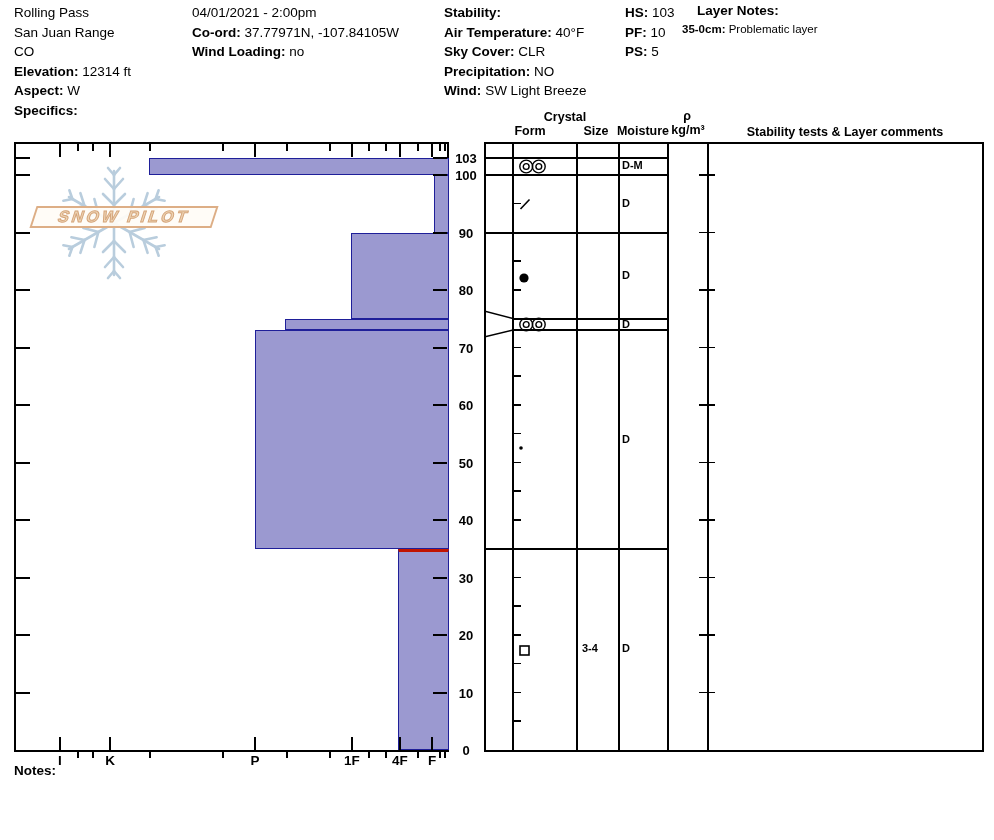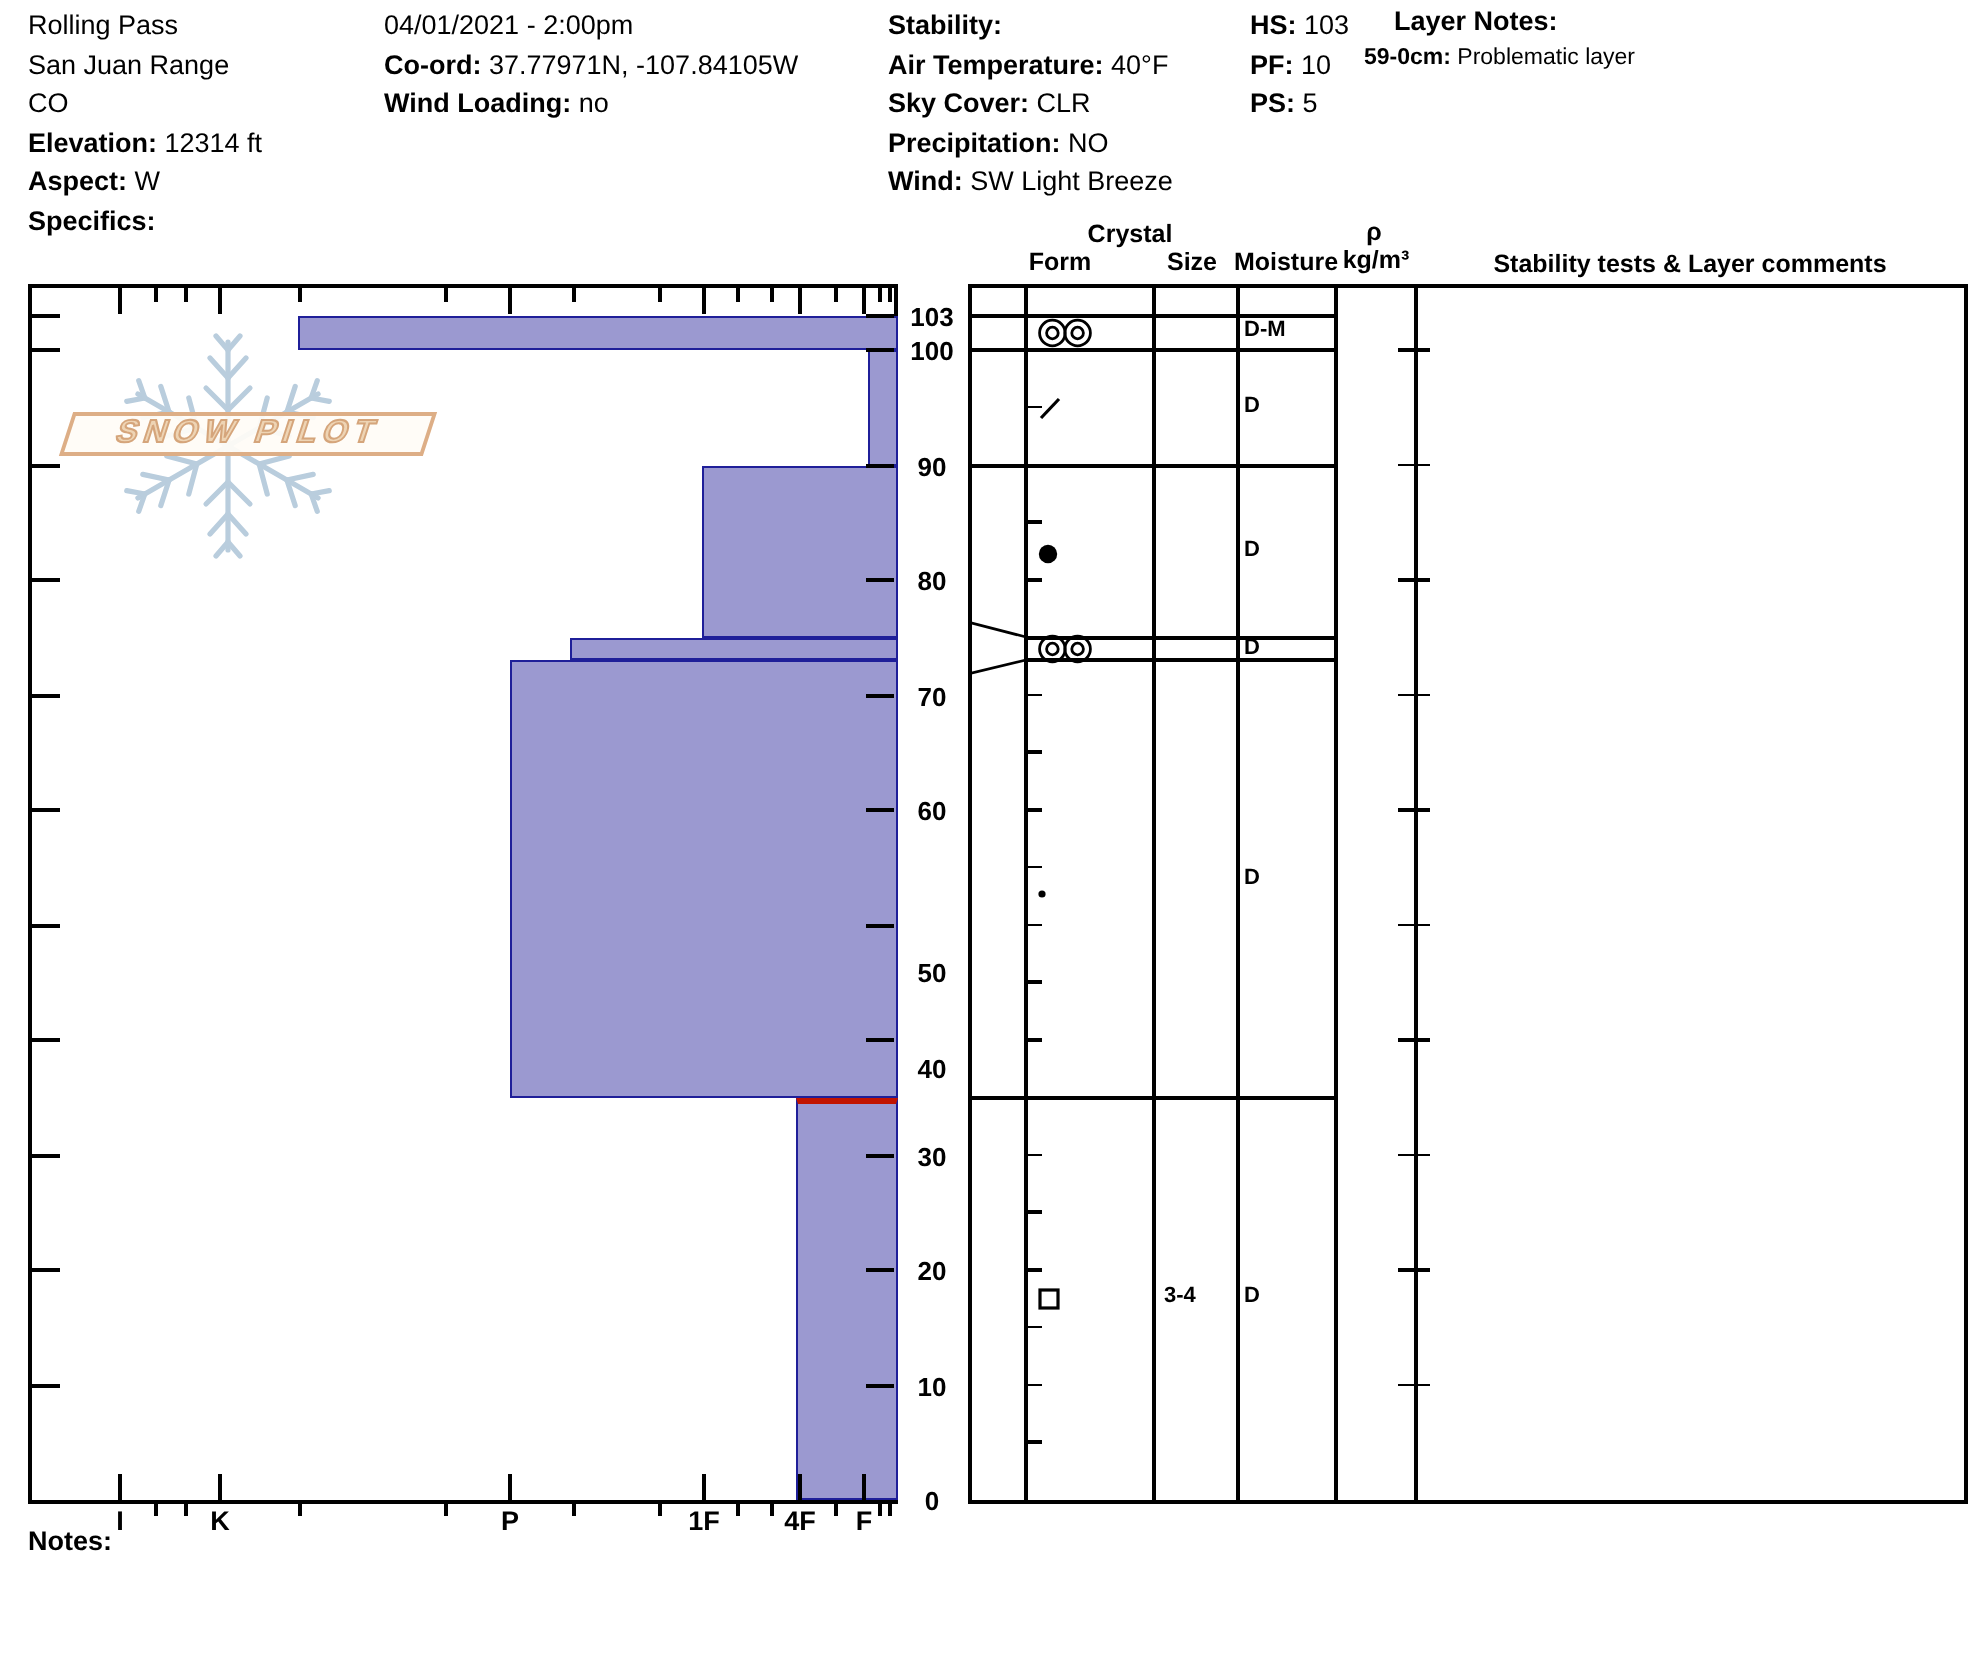--- a/index.html
+++ b/index.html
@@ -73,21 +73,21 @@
         <div><b>Sky Cover:</b> CLR</div>
         <div><b>Precipitation:</b> NO</div>
         <div><b>Wind:</b> SW Light Breeze</div>
       </div>
       <div class="hdrcol" style="left: 625px;">
         <div><b>HS:</b> 103</div>
         <div><b>PF:</b> 10</div>
         <div><b>PS:</b> 5</div>
       </div>
       <div class="lbl" style="left: 697px; top: 3px; font-size: 13.5px;">Layer Notes:</div>
-      <div class="abs" style="left: 682px; top: 23px; font-size: 11.5px; white-space: nowrap;"><b>59-0cm:</b> Problematic layer</div>
+      <div class="abs" style="left: 682px; top: 23px; font-size: 11.5px; white-space: nowrap;"><b>35-0cm:</b> Problematic layer</div>
     </div>
   <div id="chart-block">
       <div class="abs" style="left: 14px; top: 142px; width: 435px; height: 610px; border: 2px solid rgb(0, 0, 0); box-sizing: border-box;"></div>
       <div class="bar" style="left: 149px; top: 157.75px; width: 300px; height: 17.25px; background: rgb(155, 153, 208); border: 1.5px solid rgb(31, 31, 153);"></div>
       <div class="bar" style="left: 434px; top: 175px; width: 15px; height: 57.5px; background: rgb(155, 153, 208); border: 1.5px solid rgb(31, 31, 153);"></div>
       <div class="bar" style="left: 351px; top: 232.5px; width: 98px; height: 86.25px; background: rgb(155, 153, 208); border: 1.5px solid rgb(31, 31, 153);"></div>
       <div class="bar" style="left: 285px; top: 318.75px; width: 164px; height: 11.5px; background: rgb(155, 153, 208); border: 1.5px solid rgb(31, 31, 153);"></div>
       <div class="bar" style="left: 255px; top: 330.25px; width: 194px; height: 218.5px; background: rgb(155, 153, 208); border: 1.5px solid rgb(31, 31, 153);"></div>
       <div class="bar" style="left: 398px; top: 548.75px; width: 51px; height: 201.25px; background: rgb(155, 153, 208); border-width: 3px 1.5px 1.5px; border-style: solid; border-color: rgb(193, 20, 0) rgb(31, 31, 153) rgb(31, 31, 153); border-image: initial;"></div>
       <div class="tick" style="left: 16px; top: 156.75px; width: 14px; height: 2px;"></div>
@@ -145,22 +145,22 @@
       <div class="tick" style="left: 439px; top: 144px; width: 2px; height: 7px;"></div>
       <div class="tick" style="left: 439px; top: 752px; width: 2px; height: 6px;"></div>
       <div class="tick" style="left: 444px; top: 144px; width: 2px; height: 7px;"></div>
       <div class="tick" style="left: 444px; top: 752px; width: 2px; height: 6px;"></div>
       <div class="depthlbl" style="left: 451px; top: 150.75px;">103</div>
       <div class="depthlbl" style="left: 451px; top: 168px;">100</div>
       <div class="depthlbl" style="left: 451px; top: 225.5px; text-align: center;">90</div>
       <div class="depthlbl" style="left: 451px; top: 283px;">80</div>
       <div class="depthlbl" style="left: 451px; top: 340.5px;">70</div>
       <div class="depthlbl" style="left: 451px; top: 398px;">60</div>
-      <div class="depthlbl" style="left: 451px; top: 455.5px; margin-top: 23px;">50</div>
-      <div class="depthlbl" style="left: 451px; top: 527px;">40</div>
+      <div class="depthlbl" style="left: 451px; top: 455.5px;">50</div>
+      <div class="depthlbl" style="left: 451px; top: 513px;">40</div>
       <div class="depthlbl" style="left: 451px; top: 570.5px;">30</div>
       <div class="depthlbl" style="left: 451px; top: 628px;">20</div>
       <div class="depthlbl" style="left: 451px; top: 685.5px;">10</div>
       <div class="depthlbl" style="left: 451px; top: 743px;">0</div>
       <div class="xlbl" style="left: 43px; top: 753px;">I</div>
       <div class="xlbl" style="left: 93px; top: 753px;">K</div>
       <div class="xlbl" style="left: 238px; top: 753px;">P</div>
       <div class="xlbl" style="left: 335px; top: 753px;">1F</div>
       <div class="xlbl" style="left: 383px; top: 753px;">4F</div>
       <div class="xlbl" style="left: 415px; top: 753px;">F</div>

